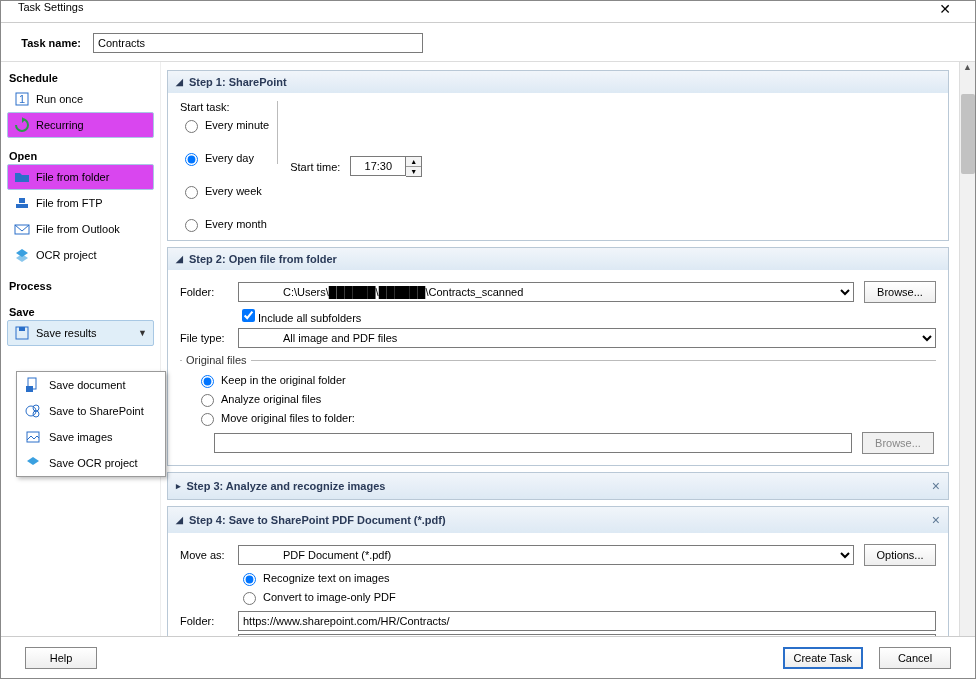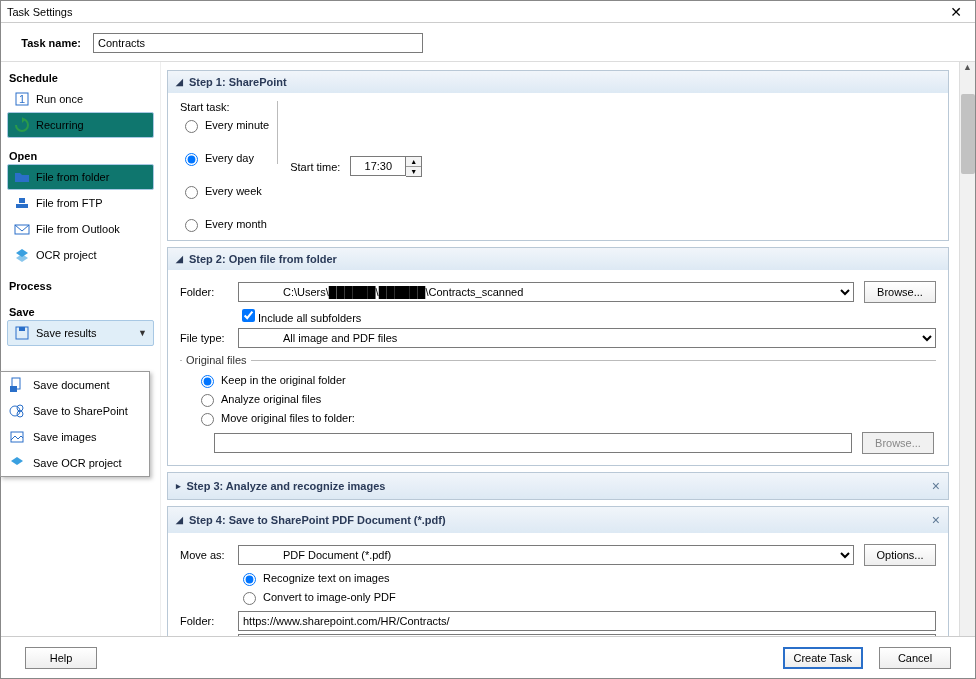--- a/index.html
+++ b/index.html
@@ -1,28 +1,28 @@
 <!DOCTYPE html>
 <html><head>
 <meta charset="utf-8">
 <style>
   * { box-sizing: border-box; font-family: Tahoma, "Segoe UI", sans-serif; font-size: 11px; }
   body { margin: 0; padding: 0; background: #fff; color: #000; }
   .window { width: 976px; height: 679px; border: 1px solid #888; display: flex; flex-direction: column; }
-  .titlebar { height: 22px; display: flex; align-items: center; padding: 0 4px; border-bottom: 1px solid #ccc; }
+  .titlebar { height: 22px; display: flex; padding: 0 15px; border-bottom: 1px solid #ccc; }
   .titlebar-title { flex: 1; padding-left: 2px; }
   .titlebar-close { width: 30px; text-align: center; cursor: pointer; font-size: 14px; }
   .taskname-row { padding: 10px 14px 8px 14px; display: flex; align-items: center; gap: 12px; }
   .taskname-row label { font-weight: bold; width: 66px; text-align: right; }
   .taskname-row input { width: 330px; height: 20px; border: 1px solid #7a7a7a; padding: 0 4px; }
   .body { flex: 1; display: flex; overflow: hidden; border-top: 1px solid #ddd; }
   .sidebar { width: 160px; padding: 6px 6px; border-right: 1px solid #eee; }
   .side-heading { font-weight: bold; padding: 4px 2px 2px 2px; }
   .side-item { display: flex; align-items: center; gap: 6px; padding: 4px 6px; height: 26px; border: 1px solid transparent; border-radius: 2px; cursor: pointer; }
-  .side-item.selected { background: #0f766e; border: 1px solid #a8c8e4; }
+  .side-item.selected { background: #d946ef; border: 1px solid #a8c8e4; }
   .side-item.with-arrow { justify-content: flex-start; position: relative; border: 1px solid #a8c8e4; background: #e0eef8;}
   .side-item .arrow { position:absolute; right:6px; font-size:9px; color:#333; }
   .icon { width: 16px; height: 16px; display: inline-flex; align-items: center; justify-content: center; }
   .content { flex: 1; overflow-y: auto; padding: 2px 8px 4px 4px; background: #fff; }
   .scrollbar-track { width: 16px; background: #f1f1f1; border-left:1px solid #ddd;}
   .scrollbar-thumb { width:14px; margin:16px auto; height:80px; background:#c2c2c2; border-radius:2px;}
   .scrollbar-arrow { height:16px; text-align:center; color:#555; font-size:9px;}
   .panel { border: 1px solid #b9c8d6; margin: 6px 2px; }
   .panel-header { background: linear-gradient(#f1f5fa,#dde9f4); padding: 5px 8px; display: flex; align-items: center; gap: 6px; font-weight: bold; color:#2a3a58;}
   .panel-header .toggle { font-size: 9px; color:#2a3a58; }
@@ -40,21 +40,21 @@
   .spin div { flex:1; font-size:7px; text-align:center; line-height:9px; cursor:pointer; background:#f4f4f4;}
   .spin div:first-child { border-bottom:1px solid #999;}
   fieldset { border:1px solid #bbb; border-width:1px 0 0 0; padding:6px 2px 0 2px; margin:6px 0 0 0;}
   legend { color:#333; padding:0 4px;}
   .wide-select { flex:1;padding-left:40px; }
   .btn { height:22px; padding:0 10px; border:1px solid #888; background:linear-gradient(#fff,#eee); cursor:pointer; min-width:72px;}
   .btn.primary { border:2px solid #2a6fc9; padding:0 9px;}
   .disabled { color:#888; background:#f1f1f1;}
   .folder-input { flex:1; }
   .indent { margin-left:58px; }
-  .dropdown-menu { position:absolute; left:0; top:371px; width:150px; background:#fff; border:1px solid #9a9a9a; box-shadow:2px 2px 4px rgba(0,0,0,0.25); z-index:10;}
+  .dropdown-menu { position:absolute; left:16px; top:371px; width:150px; background:#fff; border:1px solid #9a9a9a; box-shadow:2px 2px 4px rgba(0,0,0,0.25); z-index:10;}
   .dropdown-menu .menu-item { display:flex; align-items:center; gap:8px; padding:5px 8px; cursor:pointer;}
   .footer { height:42px; border-top:1px solid #ccc; display:flex; align-items:center; padding:0 24px; gap:16px;}
   .footer .spacer { flex:1; }
   .vline { border-left:1px solid #bbb; height:63px; margin:0 8px 0 4px;}
 </style>
 </head>
 <body>
 
 <div class="window">
   <div class="titlebar">

